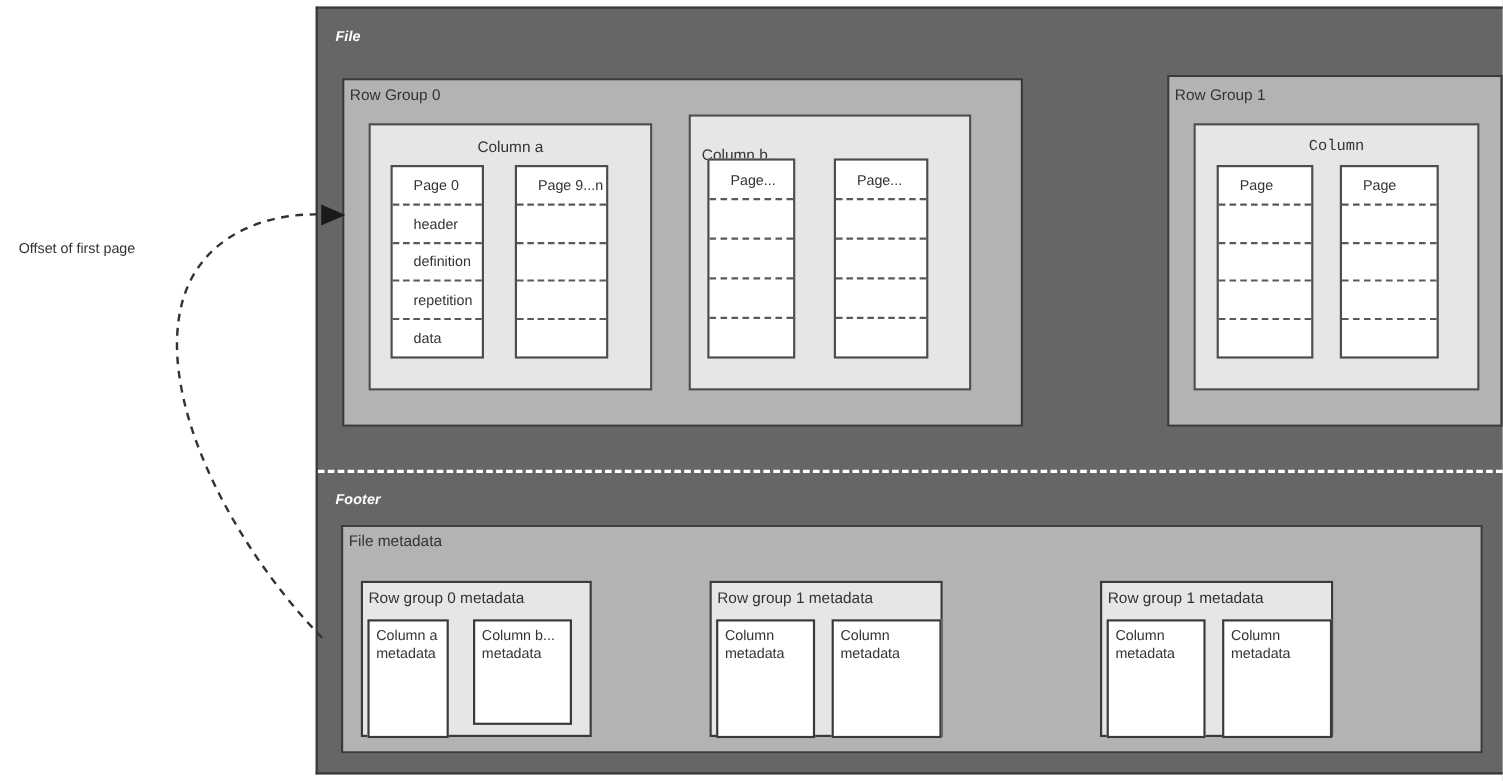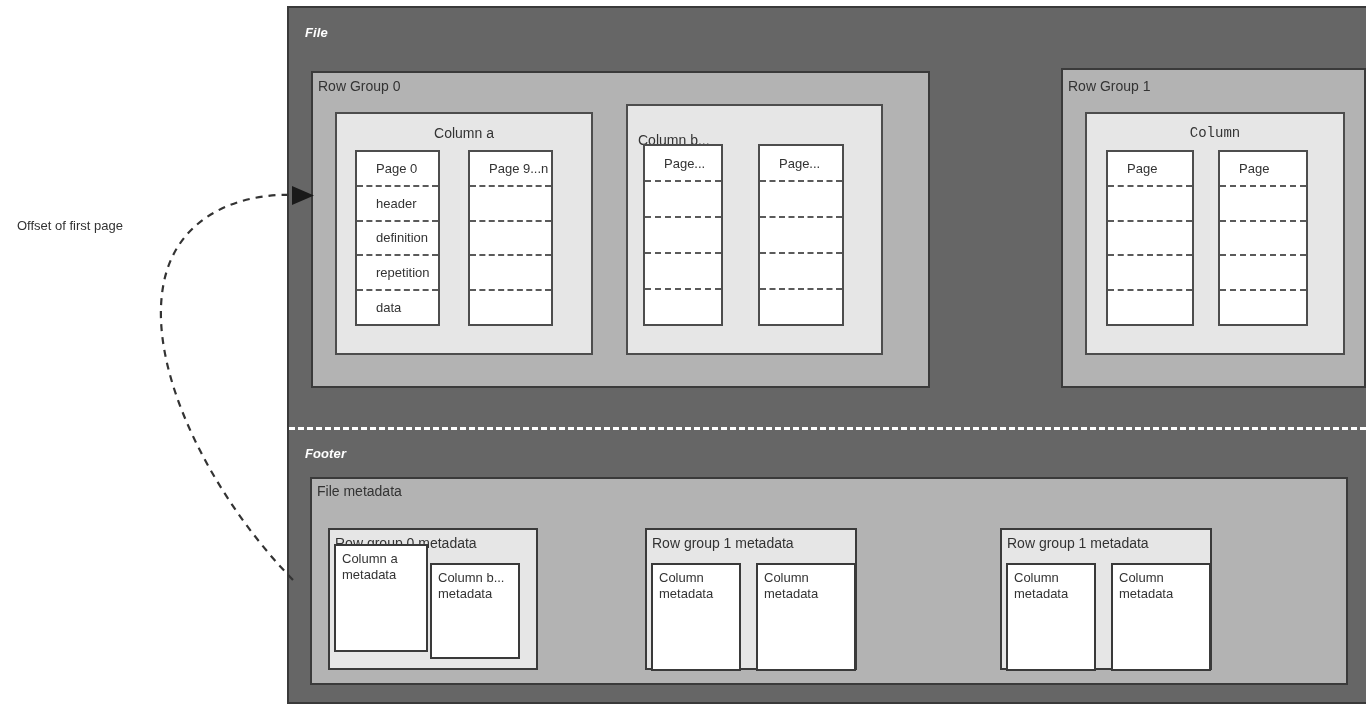--- a/index.html
+++ b/index.html
@@ -211,21 +211,21 @@
 
   <div class="divider-dashed"></div>
 
   <div class="section-label-light" style="left:305px; top:446px;text-align:right;">Footer</div>
 
   <div class="box file-metadata" style="left:310px; top:477px; width:1038px; height:208px;"></div>
   <div class="meta-group-label" style="left:317px; top:483px;">File metadata</div>
 
   <div class="box meta-group" style="left:328px; top:528px; width:210px; height:142px;"></div>
   <div class="meta-group-label" style="left:335px; top:535px;">Row group 0 metadata</div>
-  <div class="box meta-col" style="left:334px; top:544px; width:94px; height:108px;">Column a metadata</div>
+  <div class="box meta-col" style="left:334px; top:563px; width:74px; height:108px;">Column a metadata</div>
   <div class="box meta-col" style="left:430px; top:563px; width:90px; height:96px;">Column b... metadata</div>
 
   <div class="box meta-group" style="left:645px; top:528px; width:212px; height:142px;"></div>
   <div class="meta-group-label" style="left:652px; top:535px;">Row group 1 metadata</div>
   <div class="box meta-col" style="left:651px; top:563px; width:90px; height:108px;">Column metadata</div>
   <div class="box meta-col" style="left:756px; top:563px; width:100px; height:108px;">Column metadata</div>
 
   <div class="box meta-group" style="left:1000px; top:528px; width:212px; height:142px;"></div>
   <div class="meta-group-label" style="left:1007px; top:535px;">Row group 1 metadata</div>
   <div class="box meta-col" style="left:1006px; top:563px; width:90px; height:108px;">Column metadata</div>

